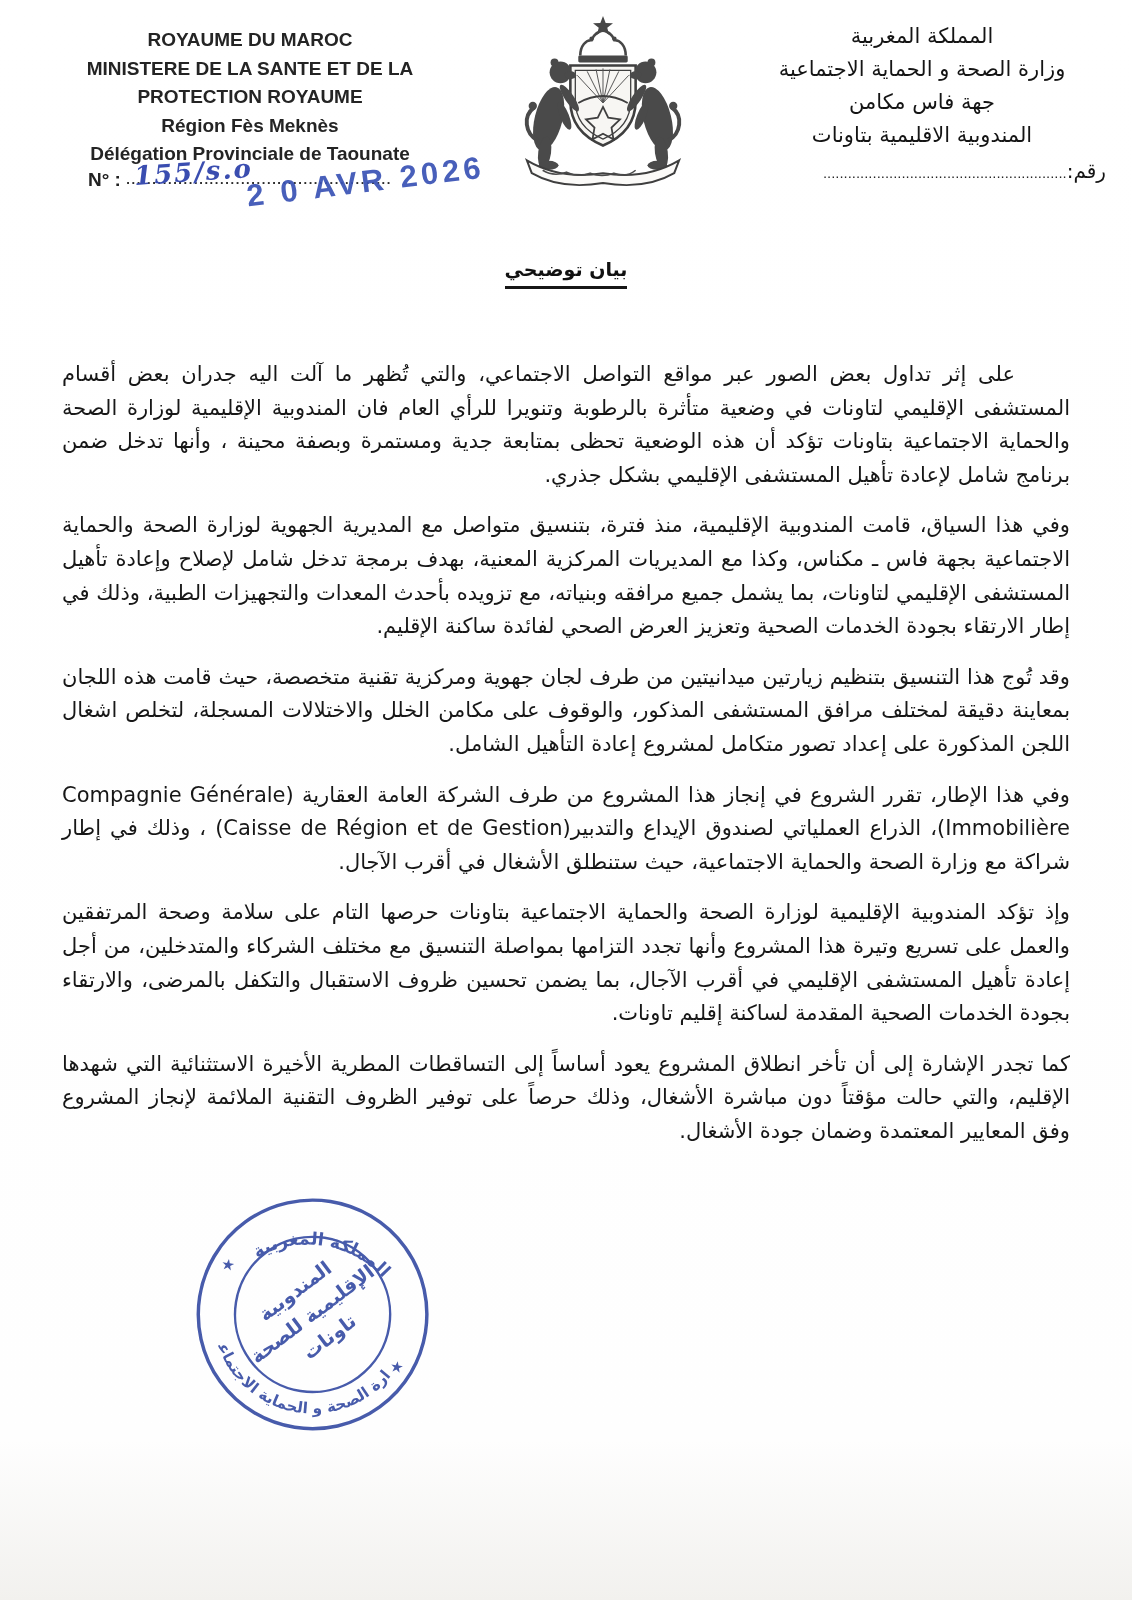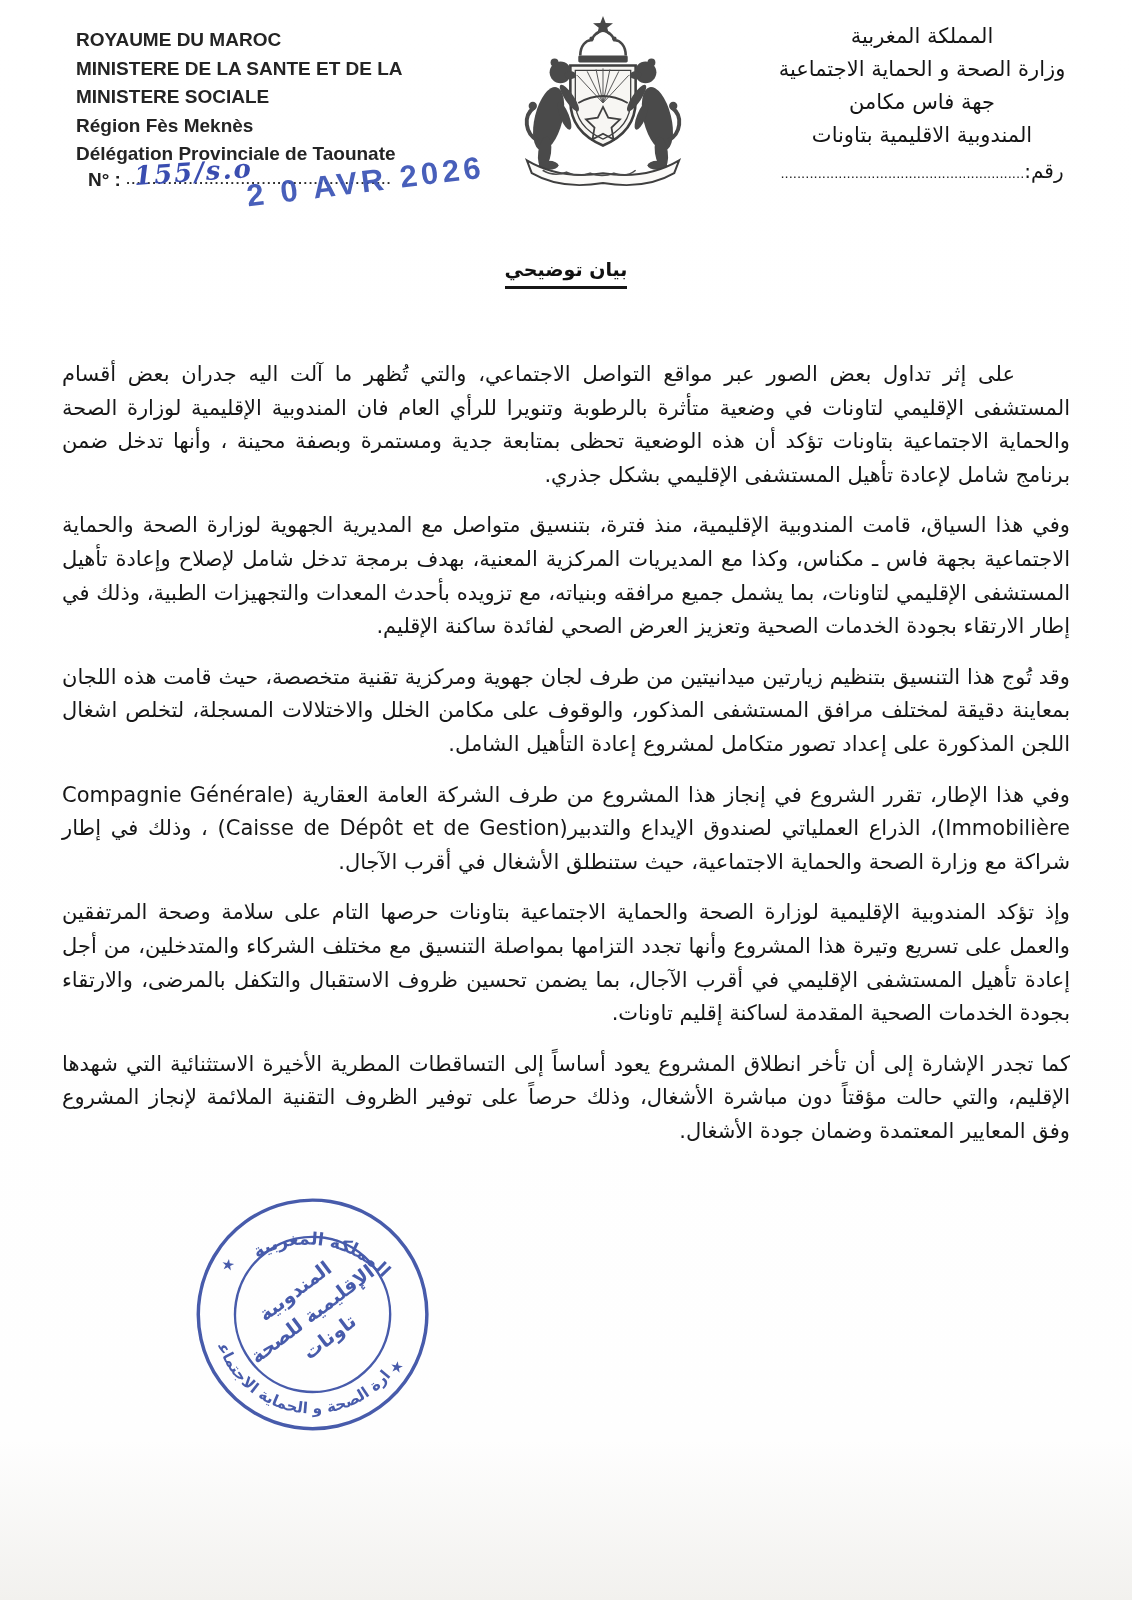--- a/index.html
+++ b/index.html
@@ -8,21 +8,21 @@
     background:#ffffff;
     font-family:"DejaVu Sans",sans-serif;color:#1b1b1b;
   }
   .page{
     position:absolute;inset:0;
     background:linear-gradient(180deg,#ffffff 0%,#fefefe 90%,#f2f1ee 100%);
   }
   
   .hdr-left{
     position:absolute;left:76px;top:26px;width:348px;
-    font-family:"Liberation Sans",sans-serif;
+    text-align:center;font-family:"Liberation Sans",sans-serif;
     font-size:19px;line-height:28.5px;font-weight:600;color:#242424;
   }
   .num-line{
     position:absolute;left:88px;top:169px;width:352px;text-align:left;
     font-family:"Liberation Sans",sans-serif;font-size:19px;font-weight:600;color:#222;
     white-space:nowrap;
   }
   .dots-fr{font-size:13px;letter-spacing:1.6px;color:#2a2a2a;vertical-align:2px;}
   .handwritten{
     position:absolute;left:46px;top:-12px;
@@ -33,21 +33,21 @@
     position:absolute;left:246px;top:164px;
     color:#3952b5;font-family:"Liberation Sans",sans-serif;font-weight:700;
     font-size:31px;letter-spacing:4px;transform:rotate(-7deg);
     white-space:nowrap;opacity:.92;
   }
   .hdr-right{
     position:absolute;right:26px;top:20px;width:368px;
     direction:rtl;text-align:center;
     font-size:21px;line-height:33px;color:#141414;
   }
-  .raqm{display:block;text-align:center;font-size:20px;margin-top:3px;white-space:nowrap;overflow:hidden;}
+  .raqm{display:block;text-align:right;font-size:20px;margin-top:3px;white-space:nowrap;overflow:hidden;}
   .dots-ar{font-size:13px;letter-spacing:1px;color:#222;}
   .emblem{position:absolute;left:498px;top:14px;width:210px;height:178px;}
   
   .title{
     position:absolute;top:258px;left:0;width:100%;margin:0;
     text-align:center;font-size:19px;font-weight:bold;color:#111;
     direction:rtl;
   }
   .title .tspan{border-bottom:3px solid #161616;padding-bottom:6px;}
   
@@ -66,21 +66,21 @@
   .stamp text{font-family:"DejaVu Sans",sans-serif;}
 </style>
 </head>
 <body>
 
 <div class="page">
 
   <div class="hdr-left">
     <div>ROYAUME DU MAROC</div>
     <div>MINISTERE DE LA SANTE ET DE LA</div>
-    <div>MINISTERE SOCIALE</div>
+    <div>PROTECTION ROYAUME</div>
     <div>Région Fès Meknès</div>
     <div>Délégation Provinciale de Taounate</div>
   </div>
 
   <div class="num-line">
     <span>N° :</span>
     <span class="dots-fr">...................................................</span>
     <span class="handwritten">155/s.o</span>
   </div>
 
@@ -154,21 +154,21 @@
   </div>
 
   <h1 class="title">
     <span class="tspan">بيان توضيحي</span>
   </h1>
 
   <main class="body">
     <p class="indent">على إثر تداول بعض الصور عبر مواقع التواصل الاجتماعي، والتي تُظهر ما آلت اليه جدران بعض أقسام المستشفى الإقليمي لتاونات في وضعية متأثرة بالرطوبة وتنويرا للرأي العام فان المندوبية الإقليمية لوزارة الصحة والحماية الاجتماعية بتاونات تؤكد أن هذه الوضعية تحظى بمتابعة جدية ومستمرة وبصفة محينة ، وأنها تدخل ضمن برنامج شامل لإعادة تأهيل المستشفى الإقليمي بشكل جذري.</p>
     <p>وفي هذا السياق، قامت المندوبية الإقليمية، منذ فترة، بتنسيق متواصل مع المديرية الجهوية لوزارة الصحة والحماية الاجتماعية بجهة فاس ـ مكناس، وكذا مع المديريات المركزية المعنية، بهدف برمجة تدخل شامل لإصلاح وإعادة تأهيل المستشفى الإقليمي لتاونات، بما يشمل جميع مرافقه وبنياته، مع تزويده بأحدث المعدات والتجهيزات الطبية، وذلك في إطار الارتقاء بجودة الخدمات الصحية وتعزيز العرض الصحي لفائدة ساكنة الإقليم.</p>
     <p>وقد تُوج هذا التنسيق بتنظيم زيارتين ميدانيتين من طرف لجان جهوية ومركزية تقنية متخصصة، حيث قامت هذه اللجان بمعاينة دقيقة لمختلف مرافق المستشفى المذكور، والوقوف على مكامن الخلل والاختلالات المسجلة، لتخلص اشغال اللجن المذكورة على إعداد تصور متكامل لمشروع إعادة التأهيل الشامل.</p>
-    <p>وفي هذا الإطار، تقرر الشروع في إنجاز هذا المشروع من طرف الشركة العامة العقارية (Compagnie Générale Immobilière)، الذراع العملياتي لصندوق الإيداع والتدبير(Caisse de Dépôt et de Gestion) ، وذلك في إطار شراكة مع وزارة الصحة والحماية الاجتماعية، حيث ستنطلق الأشغال في أقرب الآجال.</p>
+    <p>وفي هذا الإطار، تقرر الشروع في إنجاز هذا المشروع من طرف الشركة العامة العقارية (Compagnie Générale Immobilière)، الذراع العملياتي لصندوق الإيداع والتدبير(Caisse de Région et de Gestion) ، وذلك في إطار شراكة مع وزارة الصحة والحماية الاجتماعية، حيث ستنطلق الأشغال في أقرب الآجال.</p>
     <p>وإذ تؤكد المندوبية الإقليمية لوزارة الصحة والحماية الاجتماعية بتاونات حرصها التام على سلامة وصحة المرتفقين والعمل على تسريع وتيرة هذا المشروع وأنها تجدد التزامها بمواصلة التنسيق مع مختلف الشركاء والمتدخلين، من أجل إعادة تأهيل المستشفى الإقليمي في أقرب الآجال، بما يضمن تحسين ظروف الاستقبال والتكفل بالمرضى، والارتقاء بجودة الخدمات الصحية المقدمة لساكنة إقليم تاونات.</p>
     <p>كما تجدر الإشارة إلى أن تأخر انطلاق المشروع يعود أساساً إلى التساقطات المطرية الأخيرة الاستثنائية التي شهدها الإقليم، والتي حالت مؤقتاً دون مباشرة الأشغال، وذلك حرصاً على توفير الظروف التقنية الملائمة لإنجاز المشروع وفق المعايير المعتمدة وضمان جودة الأشغال.</p>
   </main>
 
   <div class="stamp">
     <svg viewBox="0 0 245 245" width="250" height="250">
       <defs>
         <path id="arcTop" d="M24,134 A100,100 0 0 1 220,134"></path>
         <path id="arcBot" d="M36,168 A98,98 0 0 0 208,168"></path>
       </defs>

